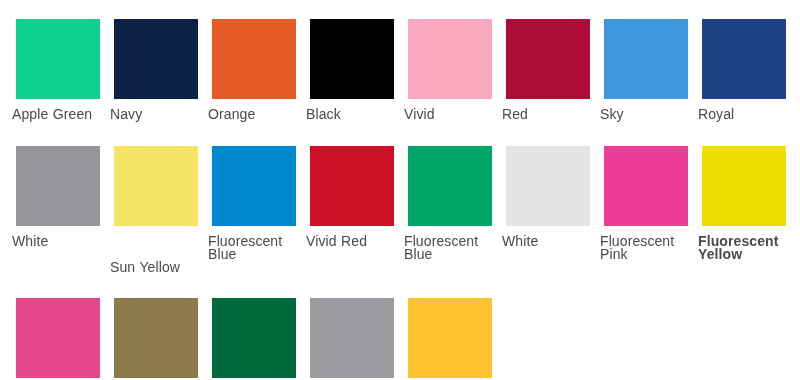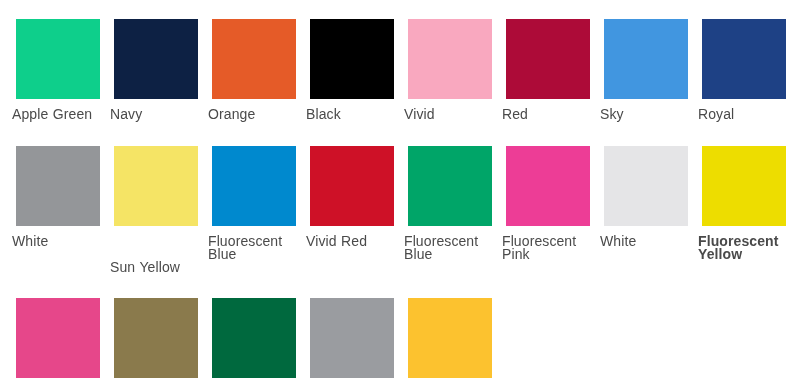--- a/index.html
+++ b/index.html
@@ -113,26 +113,26 @@
     </div>
     <div class="swatch-cell">
       <span class="swatch-chip" style="background-color: rgb(206, 17, 39);"></span>
       <span class="swatch-label" style="color: rgb(74, 74, 74);">Vivid Red</span>
     </div>
     <div class="swatch-cell">
       <span class="swatch-chip" style="background-color: rgb(0, 165, 104);"></span>
       <span class="swatch-label" style="color: rgb(74, 74, 74);">Fluorescent Blue</span>
     </div>
     <div class="swatch-cell">
+      <span class="swatch-chip" style="background-color: rgb(229, 229, 231);"></span>
+      <span class="swatch-label" style="color: rgb(74, 74, 74);">White</span>
+    </div>
+    <div class="swatch-cell">
       <span class="swatch-chip" style="background-color: rgb(237, 61, 150);"></span>
       <span class="swatch-label" style="color: rgb(74, 74, 74);">Fluorescent Pink</span>
-    </div>
-    <div class="swatch-cell">
-      <span class="swatch-chip" style="background-color: rgb(229, 229, 231);"></span>
-      <span class="swatch-label" style="color: rgb(74, 74, 74);">White</span>
     </div>
     <div class="swatch-cell">
       <span class="swatch-chip" style="background-color: rgb(237, 221, 0);"></span>
       <span class="swatch-label" style="color: rgb(74, 74, 74); font-weight: bold;">Fluorescent Yellow</span>
     </div>
   </div>
 
   <div class="swatch-row">
     <div class="swatch-cell">
       <span class="swatch-chip" style="background-color: rgb(230, 71, 138);"></span>

